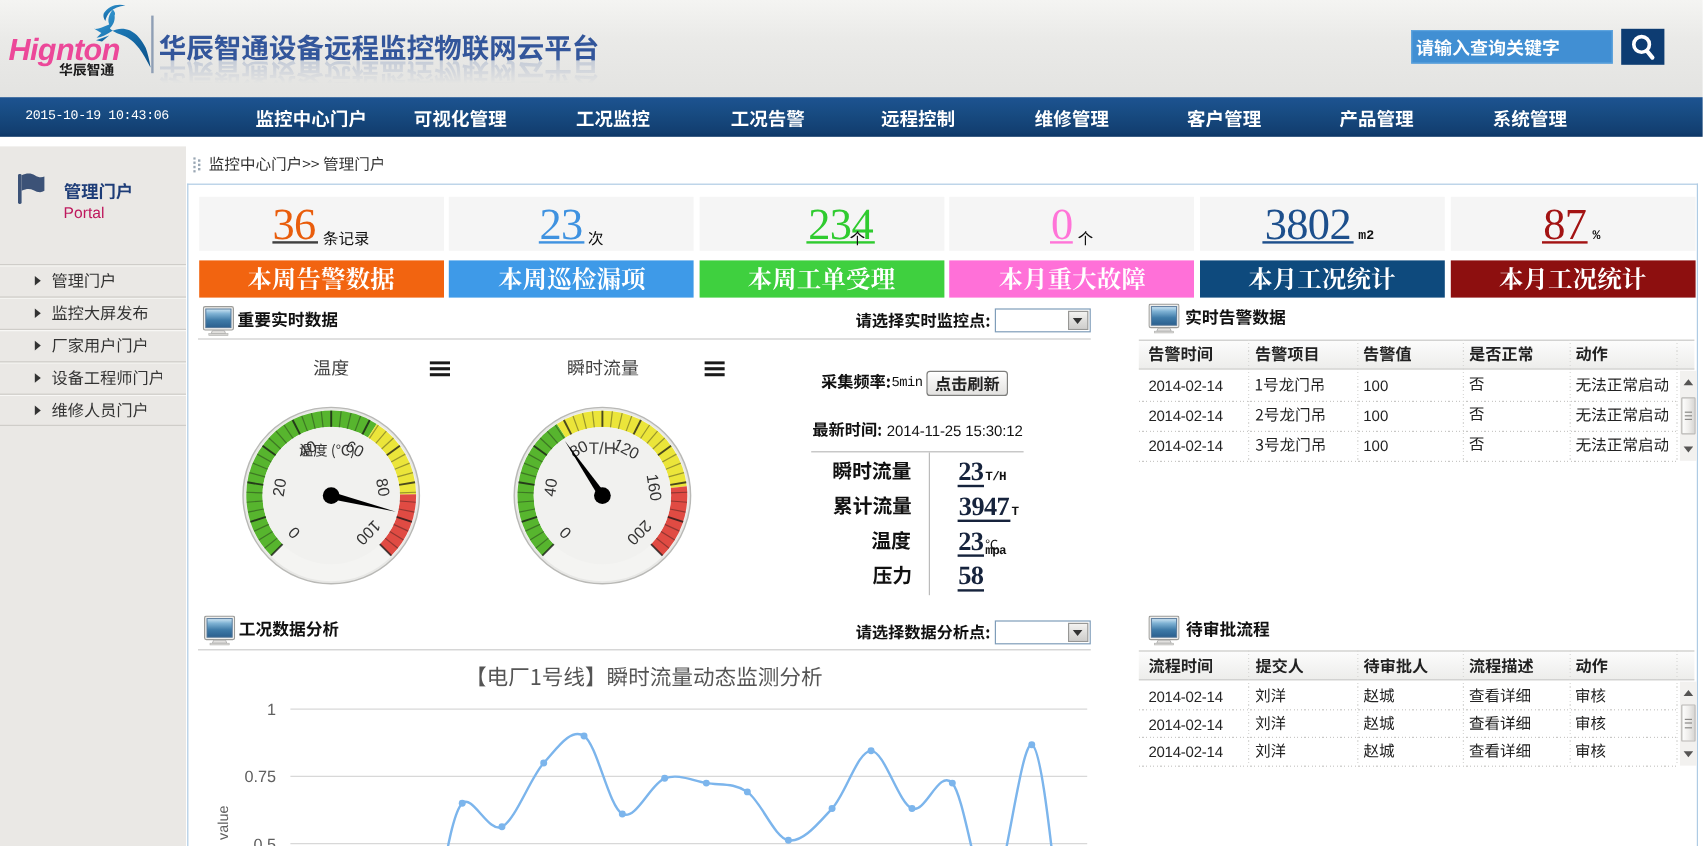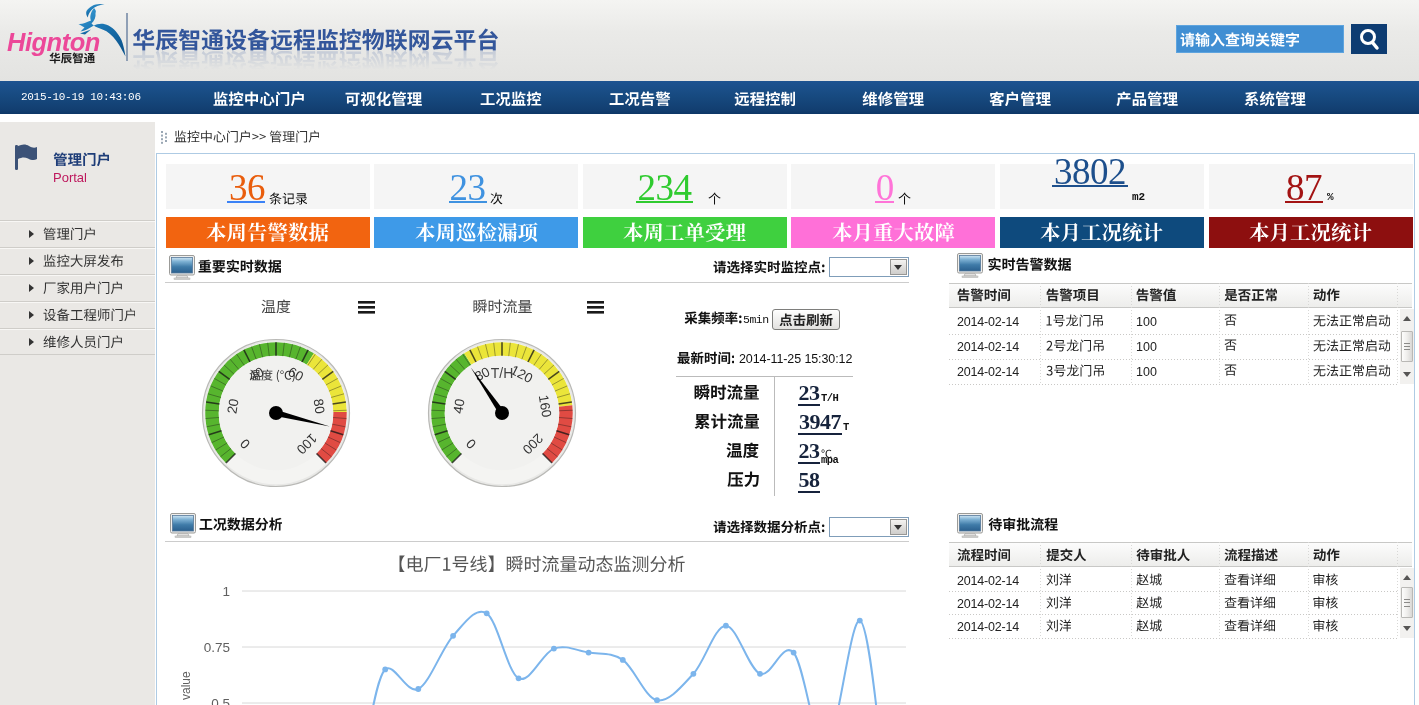--- a/index.html
+++ b/index.html
@@ -448,21 +448,21 @@
       <use href="#g69" x="6555"></use>
       <use href="#g45" x="7334"></use>
       <use href="#g46" x="8334"></use>
       <use href="#g47" x="9334"></use>
       <use href="#g48" x="10334"></use>
     </g>
   </svg>
 <div class="ab" style="left:156px;top:153px;width:1259px;height:552px;background:#fff;border:1px solid #aecbe4;border-bottom:none"></div>
 <div class="ab" style="left:165.5px;top:164px;width:204px;height:45px;background:#f5f5f5"></div>
 <div class="ab" style="left:165.5px;top:217px;width:204px;height:31px;background:#f26410"></div>
-<div class="ab" style="left:227.0px;top:172px;width:38px;height:31px;font:37px 'Liberation Serif',serif;color:#e95d0c;border-bottom:2px solid #3b82f6;line-height:32px;text-align:right;letter-spacing:-0.5px">36</div>
+<div class="ab" style="left:227.0px;top:172px;width:38px;height:31px;font:37px 'Liberation Serif',serif;color:#e95d0c;border-bottom:2px solid #404040;line-height:32px;text-align:left;letter-spacing:-0.5px">36</div>
 <svg class="ab " style="left:268.5px;top:191.5px;" width="38.9" height="13.0" viewBox="-0.05 -11.45 38.93 13.01">
     <g fill="#111" transform="scale(0.013000,-0.013000)">
       <use href="#g70" x="0"></use>
       <use href="#g71" x="1000"></use>
       <use href="#g72" x="2000"></use>
     </g>
   </svg>
 <svg class="ab " style="left:206.0px;top:221.5px;" width="122.9" height="20.3" viewBox="0.03 -17.95 122.91 20.31">
     <g fill="#fff" transform="scale(0.020500,-0.020500)">
       <use href="#g73" x="0"></use>
@@ -486,21 +486,21 @@
       <use href="#g73" x="0"></use>
       <use href="#g74" x="1000"></use>
       <use href="#g80" x="2000"></use>
       <use href="#g81" x="3000"></use>
       <use href="#g82" x="4000"></use>
       <use href="#g83" x="5000"></use>
     </g>
   </svg>
 <div class="ab" style="left:582.7px;top:164px;width:204px;height:45px;background:#f5f5f5"></div>
 <div class="ab" style="left:582.7px;top:217px;width:204px;height:31px;background:#3fd03f"></div>
-<div class="ab" style="left:636px;top:172px;width:57px;height:31px;font:37px 'Liberation Serif',serif;color:#2fcb2f;border-bottom:2px solid #2fcb2f;line-height:32px;text-align:center;letter-spacing:-0.5px">234</div>
+<div class="ab" style="left:672px;top:172px;width:57px;height:31px;font:37px 'Liberation Serif',serif;color:#2fcb2f;border-bottom:2px solid #2fcb2f;line-height:32px;text-align:center;letter-spacing:-0.5px">234</div>
 <svg class="ab " style="left:708.2px;top:191.5px;" width="13.1" height="13.0" viewBox="-0.05 -11.43 13.14 12.96">
     <g fill="#111" transform="scale(0.013000,-0.013000)">
       <use href="#g84" x="0"></use>
     </g>
   </svg>
 <svg class="ab " style="left:623.1px;top:221.5px;" width="123.3" height="20.3" viewBox="0.03 -17.95 123.26 20.29">
     <g fill="#fff" transform="scale(0.020500,-0.020500)">
       <use href="#g73" x="0"></use>
       <use href="#g74" x="1000"></use>
       <use href="#g85" x="2000"></use>
@@ -522,21 +522,21 @@
       <use href="#g73" x="0"></use>
       <use href="#g89" x="1000"></use>
       <use href="#g90" x="2000"></use>
       <use href="#g91" x="3000"></use>
       <use href="#g92" x="4000"></use>
       <use href="#g93" x="5000"></use>
     </g>
   </svg>
 <div class="ab" style="left:999.9px;top:164px;width:204px;height:45px;background:#f5f5f5"></div>
 <div class="ab" style="left:999.9px;top:217px;width:204px;height:31px;background:#0e4a7d"></div>
-<div class="ab" style="left:1051.9px;top:156px;width:76px;height:31px;font:37px 'Liberation Serif',serif;color:#1d4f8c;border-bottom:2px solid #1d4f8c;line-height:32px;text-align:center;letter-spacing:-0.5px">3802</div>
+<div class="ab" style="left:1051.9px;top:172px;width:76px;height:31px;font:37px 'Liberation Serif',serif;color:#1d4f8c;border-bottom:2px solid #1d4f8c;line-height:32px;text-align:center;letter-spacing:-0.5px">3802</div>
 <div class="ab" style="left:1131.9px;top:191px;width:30px;height:14px;font:bold 11px 'Liberation Mono',monospace;color:#111">m2</div>
 <svg class="ab " style="left:1040.4px;top:221.5px;" width="123.1" height="20.3" viewBox="0.03 -17.95 123.06 20.31">
     <g fill="#fff" transform="scale(0.020500,-0.020500)">
       <use href="#g73" x="0"></use>
       <use href="#g89" x="1000"></use>
       <use href="#g85" x="2000"></use>
       <use href="#g94" x="3000"></use>
       <use href="#g95" x="4000"></use>
       <use href="#g96" x="5000"></use>
     </g>

